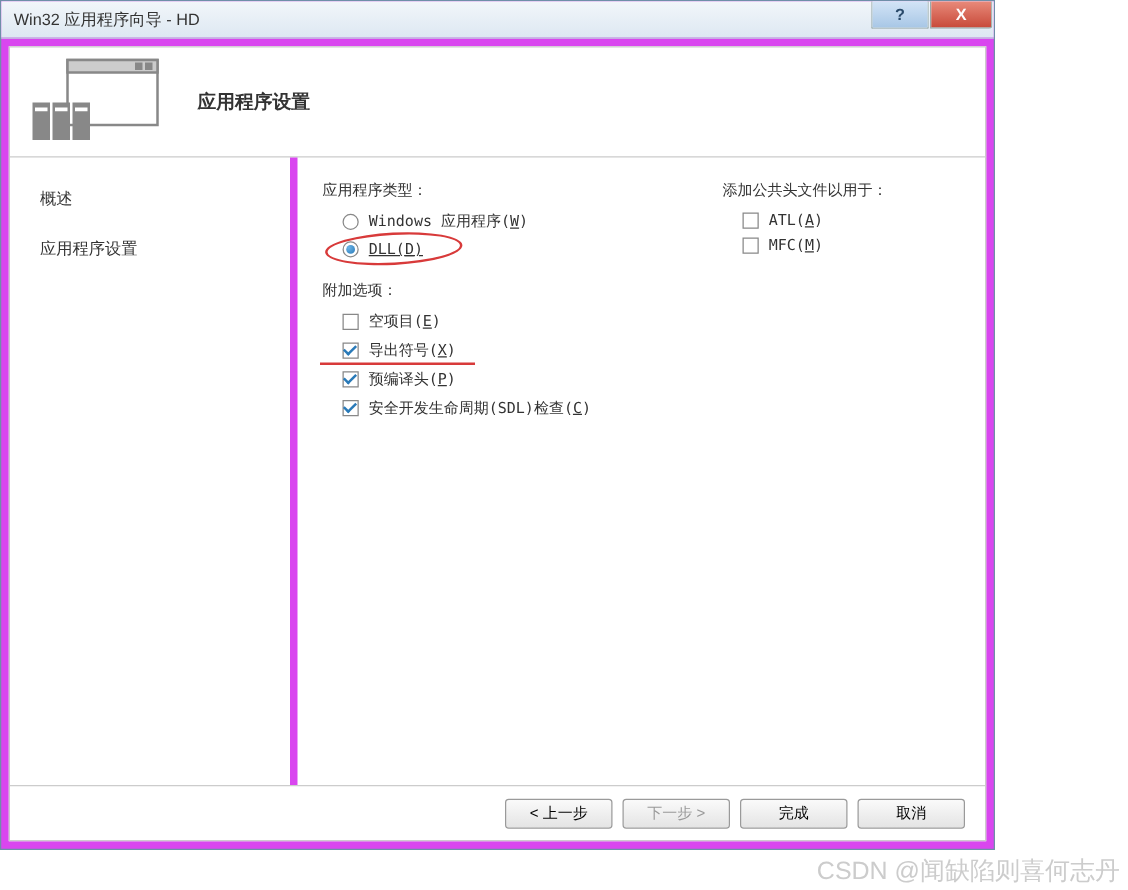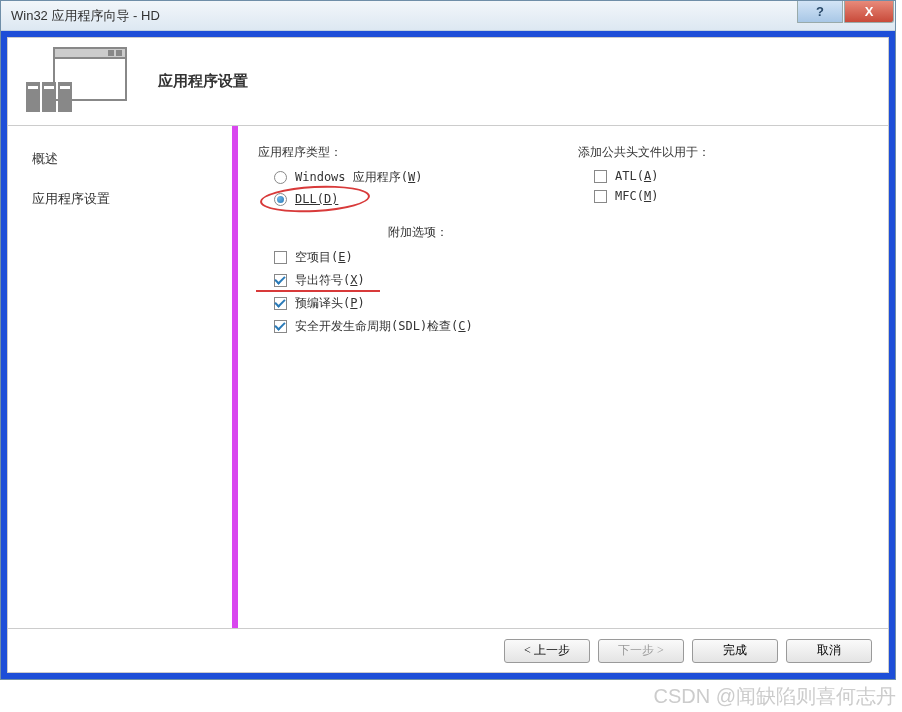--- a/index.html
+++ b/index.html
@@ -5,24 +5,24 @@
     * { box-sizing: border-box; margin: 0; padding: 0; }
     body {
       font-family: "Microsoft YaHei", "SimSun", sans-serif;
       font-size: 12px;
       background: #fff;
       width: 902px;
       height: 712px;
       position: relative;
     }
     .window {
-      width: 896px;
+      width: 796px;
       height: 680px;
       border: 1px solid #6f8ea8;
-      background: #1d4ed8;
+      background: #d946ef;
       position: relative;
     }
     .titlebar {
       height: 30px;
       background: linear-gradient(#f2f6fa, #dde8f2);
       border-bottom: 1px solid #c0d0e0;
       display: flex;
       align-items: center;
       padding-left: 10px;
       position: relative;
@@ -104,21 +104,21 @@
       flex: 1;
       padding: 18px 20px;
       display: flex;
       font-size: 12px;
       color: #333;
       font-family: "SimSun", monospace;
     }
     .col-left { width: 320px; }
     .col-right { flex: 1; }
     .group-title { margin-bottom: 8px; }
-    .group-title2 { margin-top: 18px; margin-bottom: 8px; text-align: center; }
+    .group-title2 { margin-top: 18px; margin-bottom: 8px; }
     .option-row {
       display: flex;
       align-items: center;
       margin: 6px 0 6px 16px;
       position: relative;
     }
     .radio, .checkbox {
       width: 13px; height: 13px;
       margin-right: 8px;
       flex-shrink: 0;
@@ -177,21 +177,21 @@
       padding: 0 16px;
       gap: 8px;
     }
     .btn {
       min-width: 86px;
       height: 24px;
       border: 1px solid #9a9a9a;
       border-radius: 3px;
       background: linear-gradient(#fafafa, #e4e4e4);
       font-size: 12px;
-      font-family: Liberation Serif, serif;
+      font-family: Liberation Sans, sans-serif;
       display: flex;
       align-items: center;
       justify-content: center;
       cursor: pointer;
     }
     .btn.disabled { color: #999; }
     .watermark {
       position: absolute;
       right: 6px;
       bottom: 2px;

